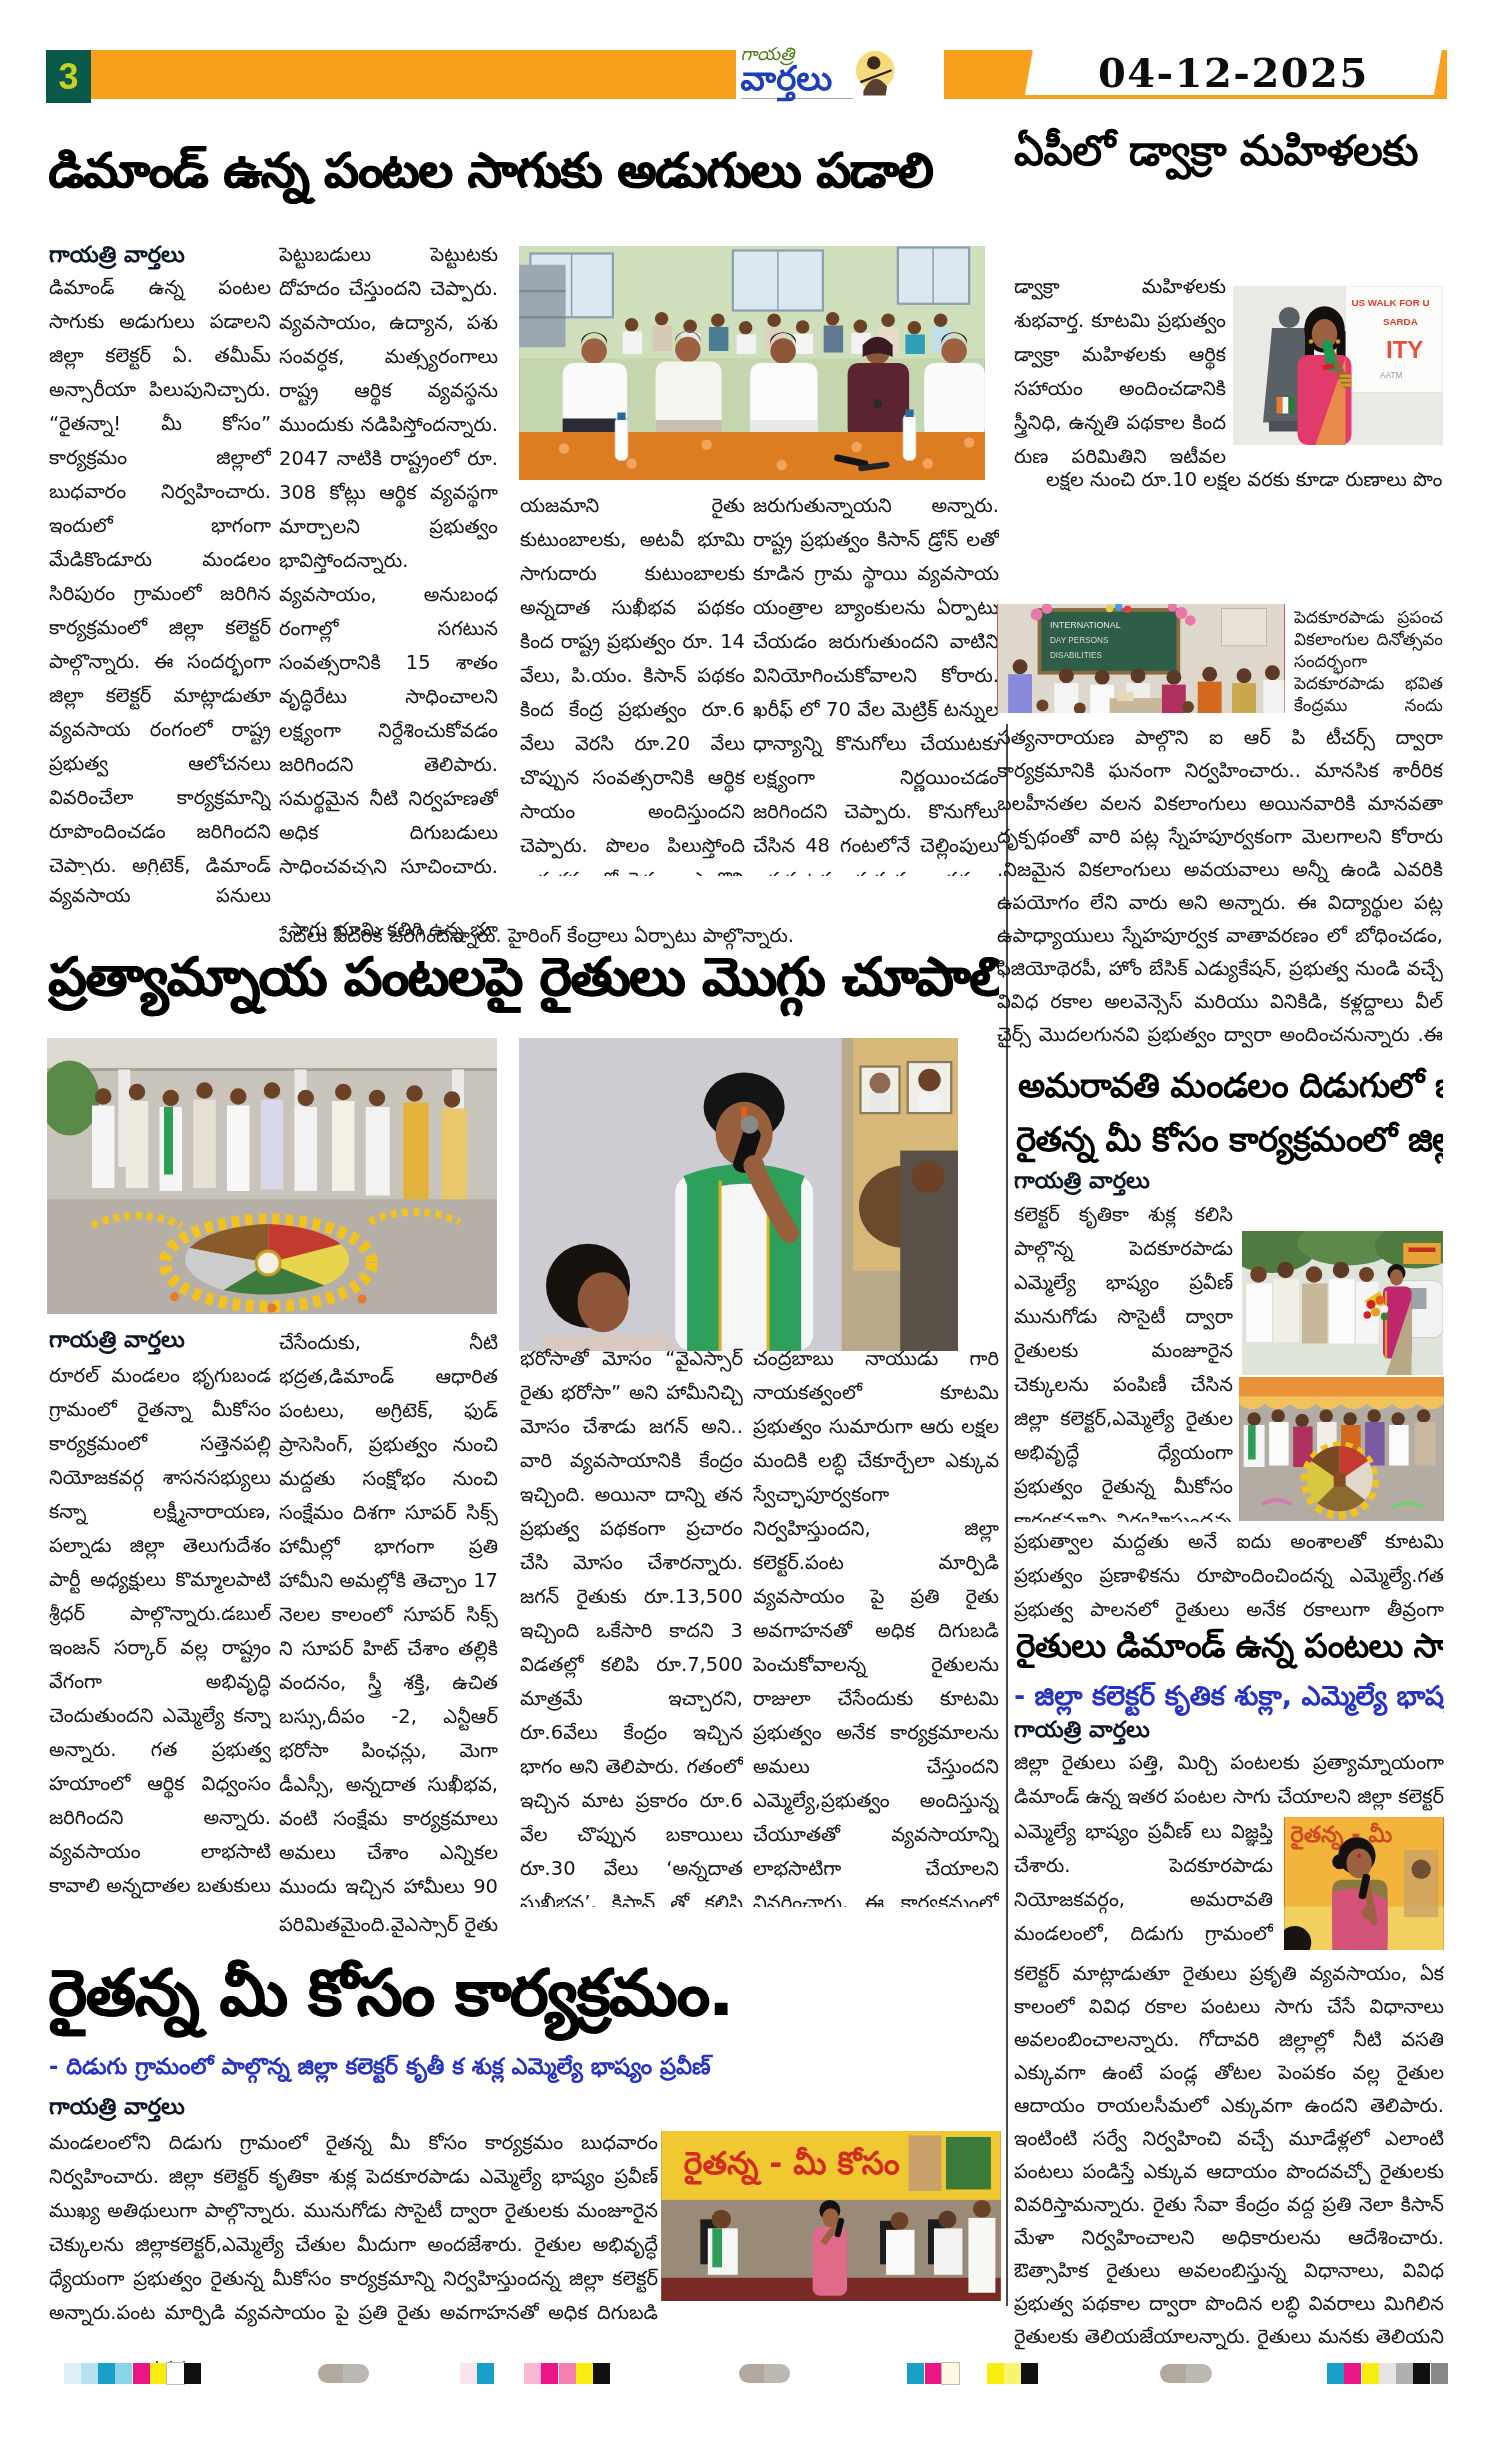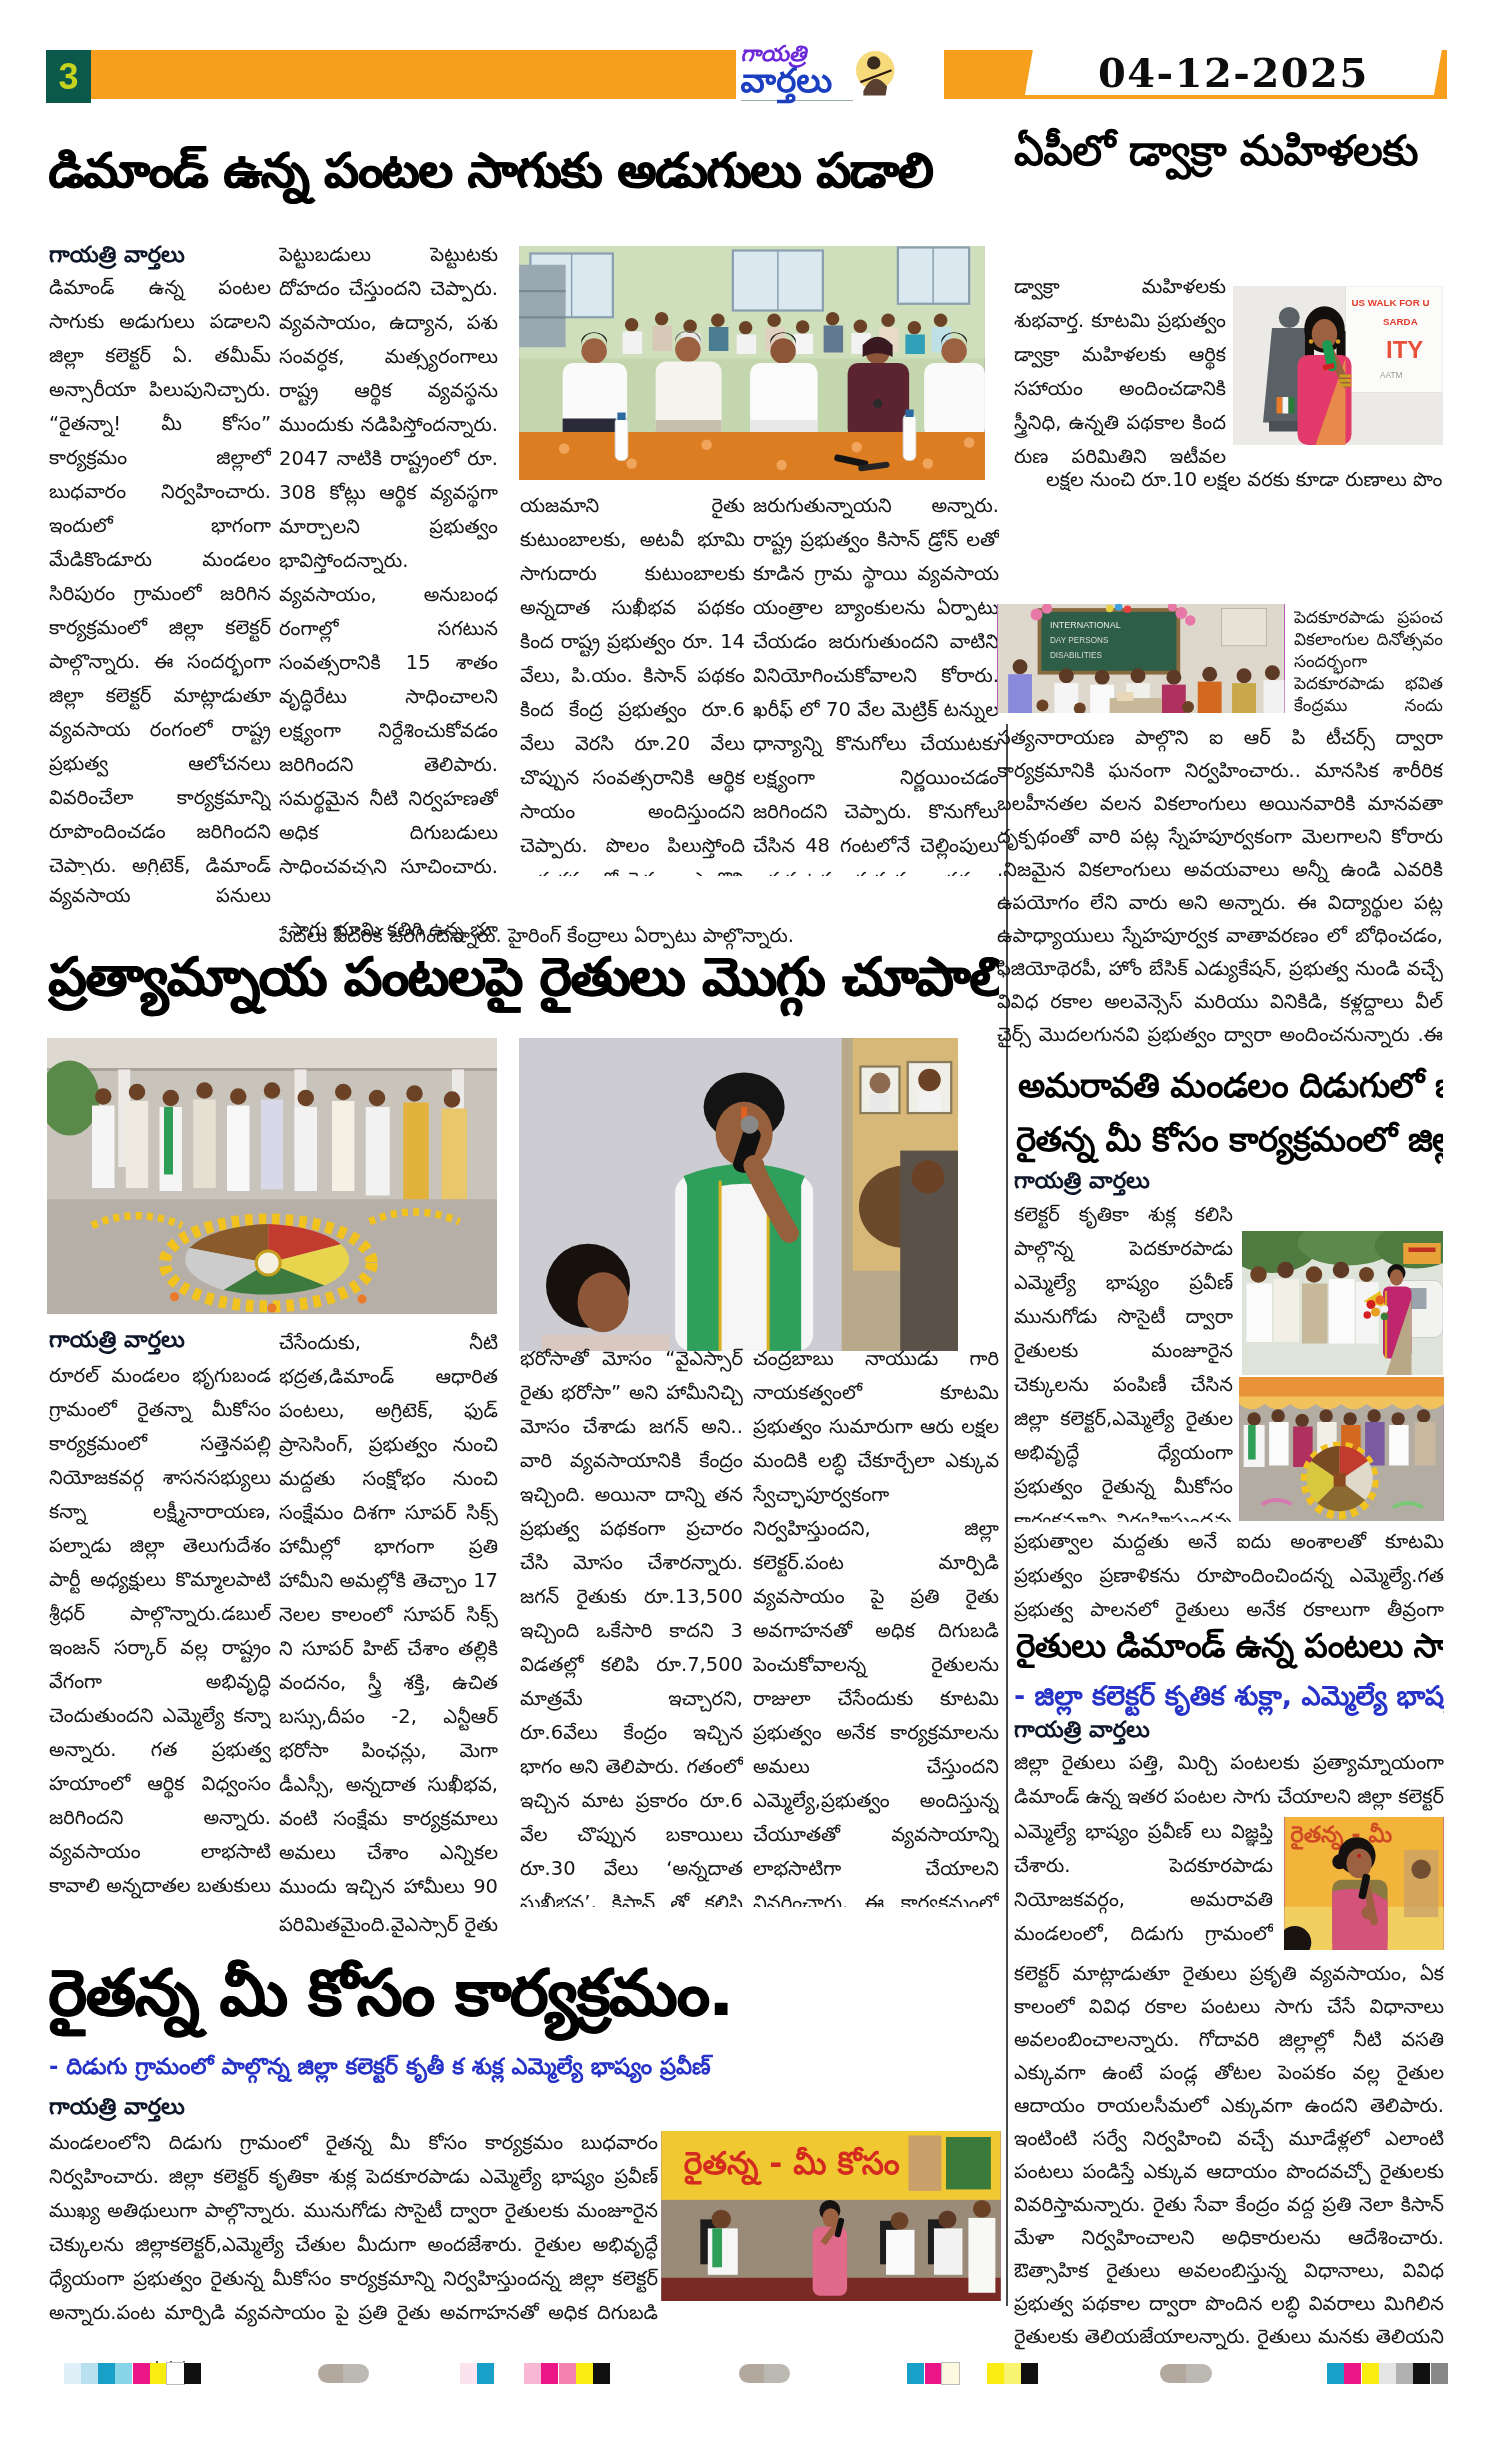--- a/index.html
+++ b/index.html
@@ -9,29 +9,29 @@
   .headline{font-weight:900;color:#000;white-space:nowrap;overflow:hidden;
             letter-spacing:-0.7px;font-family:"DejaVu Sans", sans-serif;}
   .headline.shadow{text-shadow:1.5px 0 0 #000;}
   .body-text{font-size:19.5px;line-height:34px;text-align:justify;color:#141414;
              overflow:hidden;font-family:"DejaVu Sans", sans-serif;}
   .body-sm{font-size:17px;line-height:22.5px;}
   .byline{color:#0f172a;font-weight:bold;font-size:22.5px;white-space:nowrap;
           font-family:"DejaVu Sans", sans-serif;}
   .subhead{color:#2733c8;font-weight:bold;font-size:22.5px;white-space:nowrap;overflow:hidden;
            font-family:"DejaVu Sans", sans-serif;}
-  .photo{overflow:hidden;background:#a21caf;}
+  .photo{overflow:hidden;background:#b91c1c;}
   .photo svg{display:block;}
   .vrule{width:1.5px;background:#4a4a4a;}
   .hdr-orange{background:#f8a01e;}
   .hdr-green{background:#0a594a;color:#c6d420;font-weight:900;font-size:36px;
              display:flex;align-items:center;justify-content:center;}
   .masthead{background:#fff;display:flex;align-items:center;padding:1.5px 4.5px;box-sizing:border-box;}
   .mast-words{line-height:1;}
-  .mast-top{color:#6d28d9;font-size:22px;font-weight:bold;font-style:italic;display:block;}
+  .mast-top{color:#4d7c0f;font-size:18px;font-weight:normal;font-style:italic;display:block;}
   .mast-main{color:#1b3fc0;font-size:34px;font-weight:900;display:block;margin-top:-1.5px;}
   .mast-tag{display:block;height:4.5px;border-top:1.5px solid #9aa;margin-top:3px;width:112px;}
   .datebox{background:#fff;transform:skewX(-10deg);display:flex;align-items:center;justify-content:center;}
   .datetext{transform:skewX(10deg);font-family:"DejaVu Serif", serif;font-weight:bold;
             font-size:40px;color:#0d0d0d;letter-spacing:1.5px;}
   .cb-square{position:absolute;width:17px;height:21px;top:0;}
   .cb-oval{position:absolute;height:19.5px;top:0.7px;border-radius:9.7px;}
   .cb-tick{position:absolute;width:2.2px;height:9px;background:#555;top:-22.5px;}
 </style>
 </head>

